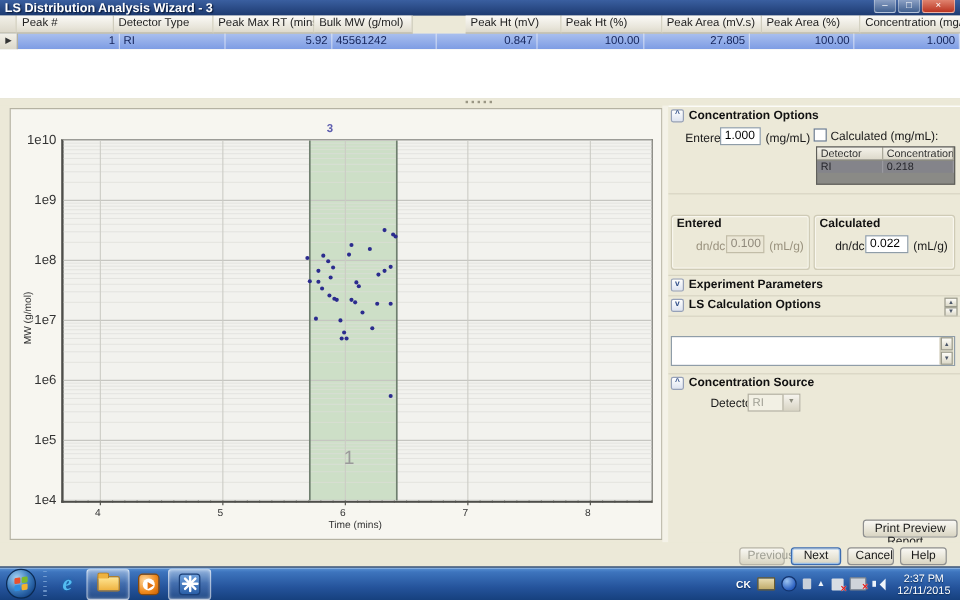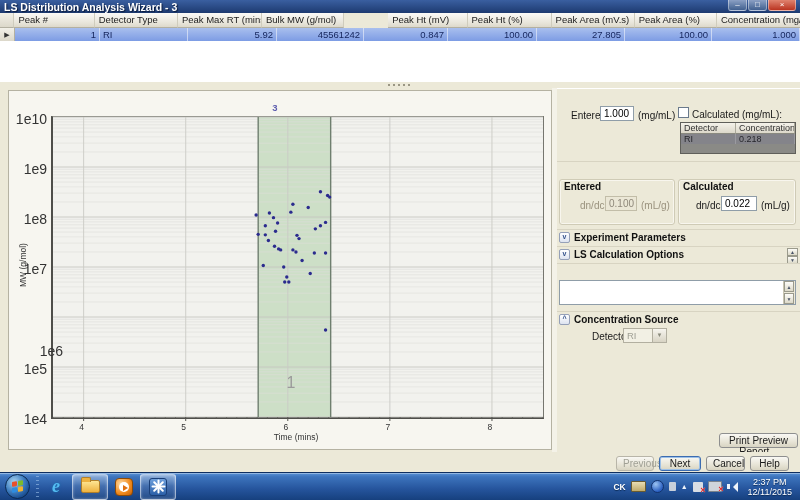--- a/index.html
+++ b/index.html
@@ -35,21 +35,21 @@
   #hsplit .grip i{width:2px;height:2px;background:#9a9684;display:block;}
   
   #main{position:absolute;left:0;top:88px;width:800px;height:364px;background:#ece9d8;}
   
   #chartpanel{position:absolute;left:8px;top:2px;width:544px;height:360px;background:#f7f6f0;
     border:1px solid #b5b2a2;box-sizing:border-box;}
   #plot{position:absolute;left:42px;top:25px;width:490px;height:300px;background:#f2f2ee;
     border:1px solid #76766f;border-left:2px solid #4e4e4a;border-bottom:2px solid #4e4e4a;
     box-sizing:content-box;}
   #plot svg{position:absolute;left:0;top:0;overflow:visible;}
-  .ytick{position:absolute;width:38px;text-align:right;font-size:14px;color:#333;}
+  .ytick{position:absolute;width:38px;text-align:right;font-size:11px;color:#333;}
   .xtick{position:absolute;width:24px;text-align:center;font-size:8.5px;color:#333;}
   .y-axis-title{position:absolute;top:169px;left:-46px;width:120px;text-align:center;
     transform:rotate(-90deg);font-size:8.5px;color:#333;}
   .x-axis-title{position:absolute;left:197px;top:341px;width:180px;text-align:center;
     font-size:8.5px;color:#333;}
   .peak-num{position:absolute;left:258px;top:11px;width:16px;text-align:center;
     font-size:9.5px;font-weight:bold;color:#5c5cae;}
   .region-num{position:absolute;left:272px;top:283px;width:20px;text-align:center;
     font-size:16px;color:#9a9a9a;}
   
@@ -183,21 +183,21 @@
         <span class="th" style="width: 89px;">Peak Ht (%)</span>
         <span class="th" style="width: 88px;">Peak Area (mV.s)</span>
         <span class="th" style="width: 87px;">Peak Area (%)</span>
         <span class="th" style="width: 88px; border-right: none;">Concentration (mg/mL)</span>
       </div>
     <div class="trow" id="peaks-row">
         <span class="td sel" style="width: 15px;">▶</span>
         <span class="td" style="width: 85px; text-align: right;">1</span>
         <span class="td" style="width: 88px; text-align: left;">RI</span>
         <span class="td" style="width: 89px; text-align: right;">5.92</span>
-        <span class="td" style="width: 87px; text-align: right;">45561242</span>
+        <span class="td" style="width: 87px; ">45561242</span>
         <span class="td" style="width: 84px; text-align: right;">0.847</span>
         <span class="td" style="width: 89px; text-align: right;">100.00</span>
         <span class="td" style="width: 88px; text-align: right;">27.805</span>
         <span class="td" style="width: 87px; text-align: right;">100.00</span>
         <span class="td" style="width: 88px; text-align: right;">1.000</span>
       </div>
     <div class="table-empty"></div>
   </div>
 
   <div id="hsplit">
@@ -365,39 +365,43 @@
             <circle cx="235.81249999999997" cy="165.05149978319906" r="1.7" fill="#2b2b8e"></circle>
             <circle cx="272.5625" cy="212.98186552528782" r="1.7" fill="#2b2b8e"></circle>
           </svg>
       </div>
       <div class="region-num">1</div>
       <div id="ytl">
           <div class="ytick" style="left: 0px; top: 20px;">1e10</div>
           <div class="ytick" style="left: 0px; top: 70px;">1e9</div>
           <div class="ytick" style="left: 0px; top: 120px;">1e8</div>
           <div class="ytick" style="left: 0px; top: 170px;">1e7</div>
-          <div class="ytick" style="left: 16px; top: 220px; margin-top: 32px;">1e6</div>
+          <div class="ytick" style="left: 0px; top: 220px;">1e6</div>
           <div class="ytick" style="left: 0px; top: 270px;">1e5</div>
           <div class="ytick" style="left: 0px; top: 320px;">1e4</div>
         </div>
       <div id="xtl">
           <div class="xtick" style="left: 60.625px; top: 331px;">4</div>
           <div class="xtick" style="left: 162.708px; top: 331px;">5</div>
           <div class="xtick" style="left: 264.792px; top: 331px;">6</div>
           <div class="xtick" style="left: 366.875px; top: 331px;">7</div>
           <div class="xtick" style="left: 468.958px; top: 331px;">8</div>
         </div>
       <div class="x-axis-title">Time (mins)</div>
     </div>
 
     <div id="vsplit"></div>
 
     <div id="rpanel">
 
       <div class="section" style="top:0;height:72px;border-top:none;">
+        <div class="sec-head">
+          <span class="exp">^</span>
+          <b>Concentration Options</b>
+        </div>
         <span class="lbl abs" style="left:14px;top:21px;">Entered</span>
         <div class="tbox abs" style="left:43px;top:17px;width:34px;height:15px;">1.000</div>
         <span class="lbl abs" style="left:81px;top:21px;">(mg/mL)</span>
         <div class="cbx abs" style="left:121px;top:18px;"></div>
         <span class="lbl abs" style="left:135px;top:20px;">Calculated  (mg/mL):</span>
         <div id="dettable">
           <div class="dth" id="det-head">
               <span style="width: 55px;">Detector type</span>
               <span style="width: 59px;">Concentration</span>
             </div>

